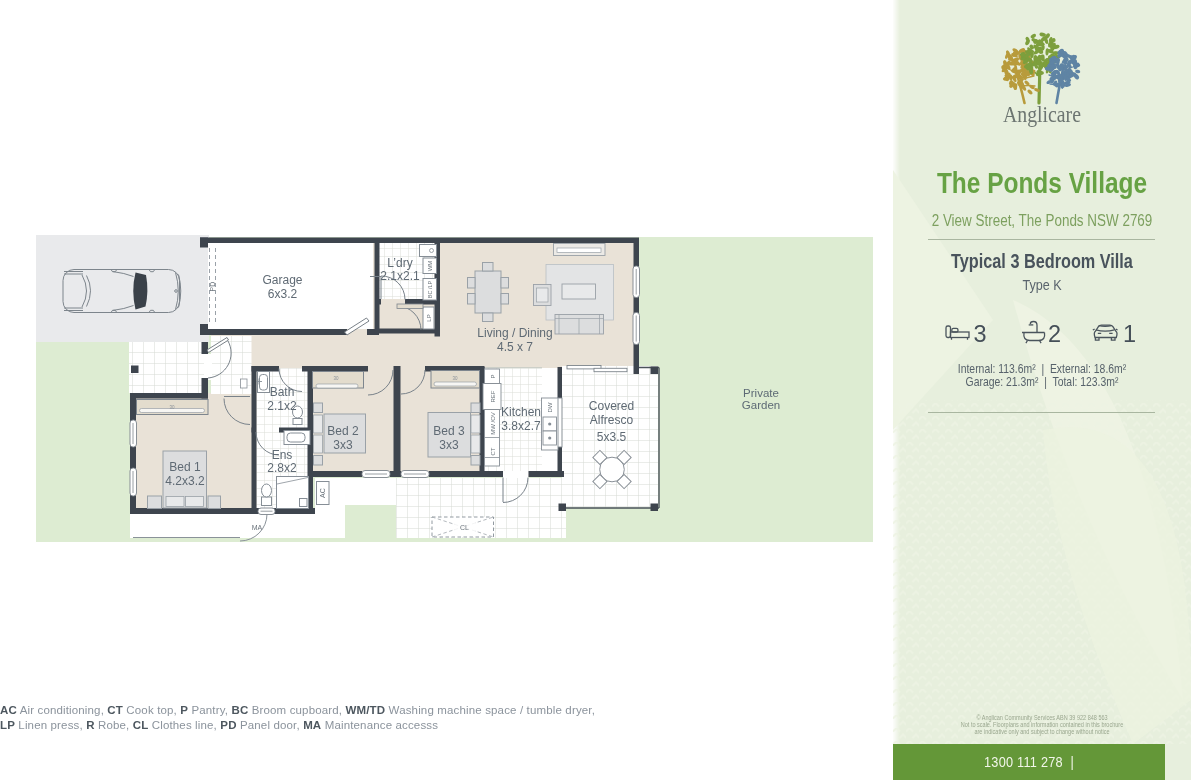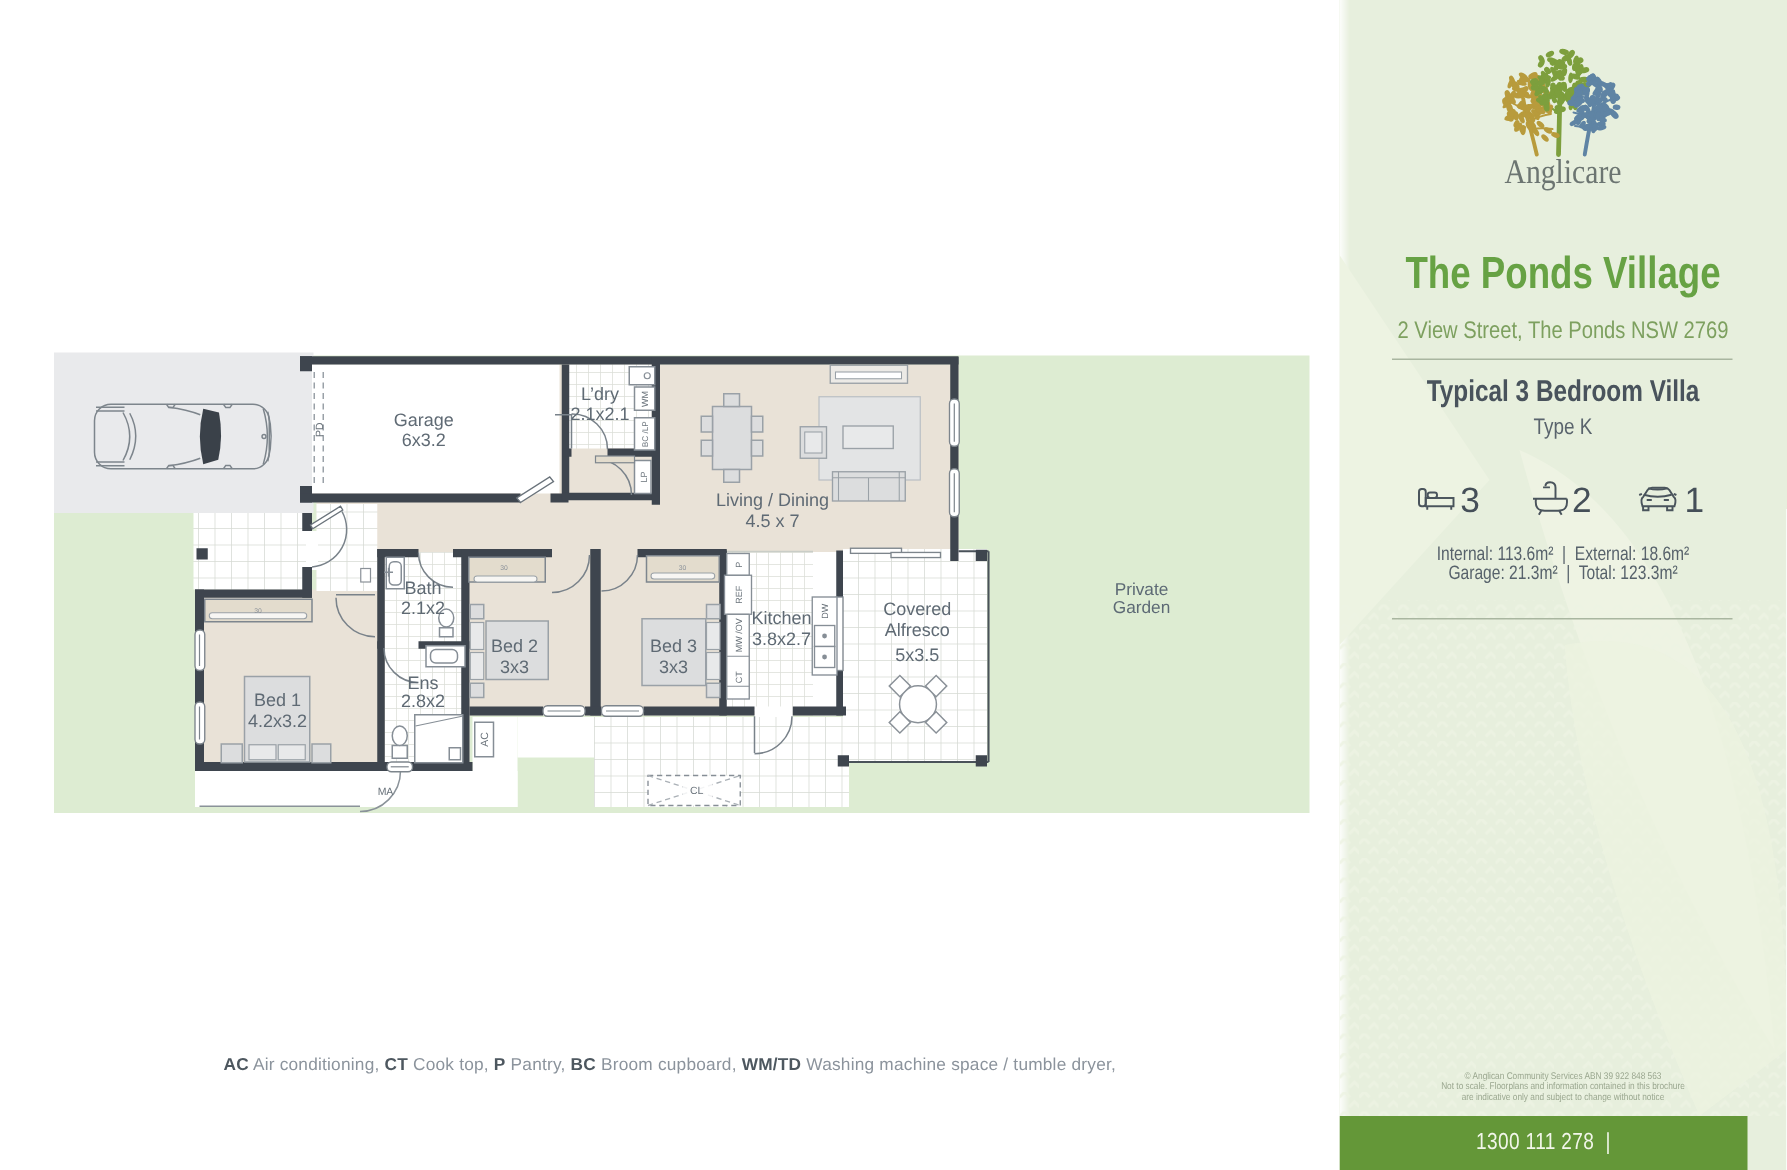--- a/index.html
+++ b/index.html
@@ -1,19 +1,19 @@
 <!DOCTYPE html>
 <html><head>
 <meta charset="utf-8">
 <style>
   html,body{margin:0;padding:0;}
   body{width:1191px;height:780px;position:relative;background:#ffffff;font-family:"Liberation Sans",sans-serif;overflow:hidden;}
   .abs{position:absolute;}
   #plan{position:absolute;left:0;top:0;}
-  #legend{position:absolute;left:0;top:703px;width:893px;text-align:center;color:#8b939c;font-size:11.5px;line-height:15.3px;letter-spacing:0.15px;}
+  #legend{position:absolute;left:0;top:703px;width:893px;color:#8b939c;font-size:11.5px;line-height:15.3px;letter-spacing:0.15px;}
   #legend b{color:#4d575f;font-weight:bold;}
   #sidebar{position:absolute;left:893px;top:0;width:298px;height:780px;background:#e7efdd;overflow:hidden;}
   #sidebar .ttl{position:absolute;left:0;width:298px;text-align:center;}
   #bottombar{position:absolute;left:0;top:744px;width:272px;height:36px;background:#649738;color:#f2f6ea;font-size:15.5px;text-align:center;line-height:36px;letter-spacing:0.3px;}
   #bottombar span{display:inline-block;transform:scaleX(0.82);}
   .hr{position:absolute;left:35px;width:227px;height:0;border-top:1px solid #a9b6a0;}
 </style>
 </head>
 <body>
 
@@ -295,20 +295,21 @@
   </g>
   <g font-family="Liberation Sans, sans-serif" fill="#8a9199" font-size="4.5" text-anchor="middle">
     <text x="172" y="408.5">30</text>
     <text x="336" y="380">30</text>
     <text x="455" y="380">30</text>
   </g>
 </svg>
 
 <div id="legend">
   <div><b>AC</b> Air conditioning, <b>CT</b> Cook top, <b>P</b> Pantry, <b>BC</b> Broom cupboard, <b>WM/TD</b> Washing machine space / tumble dryer,</div>
+  <div><b>LP</b> Linen press, <b>R</b> Robe, <b>CL</b> Clothes line, <b>PD</b> Panel door, <b>MA</b> Maintenance accesss</div>
 </div>
 
 <div id="sidebar">
     <div class="abs" style="left:0;top:0;width:7px;height:780px;background:linear-gradient(to right,rgba(255,255,255,0.9),rgba(255,255,255,0));"></div>
   <svg class="abs" style="left:0;top:0" width="298" height="780" viewBox="0 0 298 780">
     <defs>
       <pattern id="chev" width="13" height="13" patternUnits="userSpaceOnUse">
         <path d="M0,3.5 L3.5,0 L7,3.5 M6.5,10 L10,6.5 L13.5,10" fill="none" stroke="#edf3e3" stroke-width="2"></path>
       </pattern>
     </defs>

